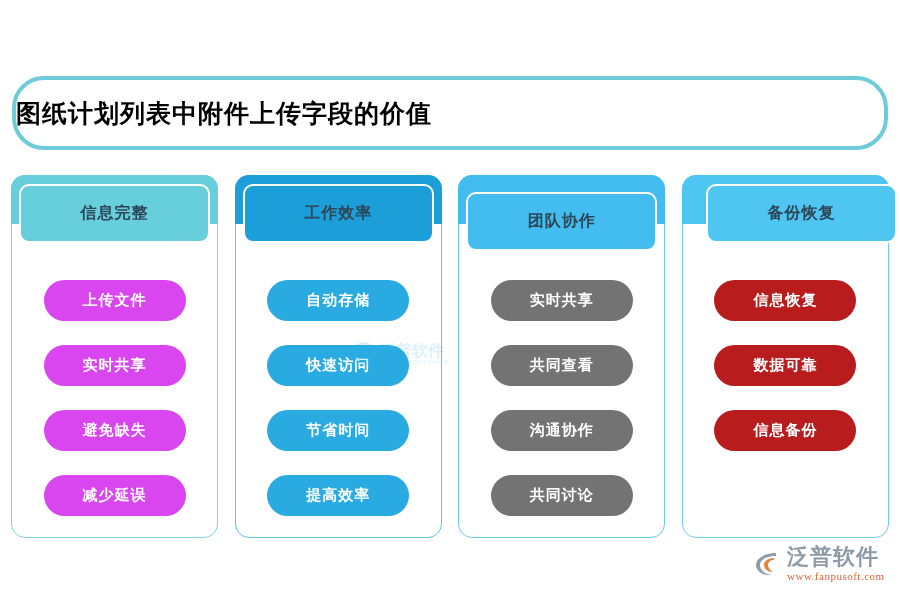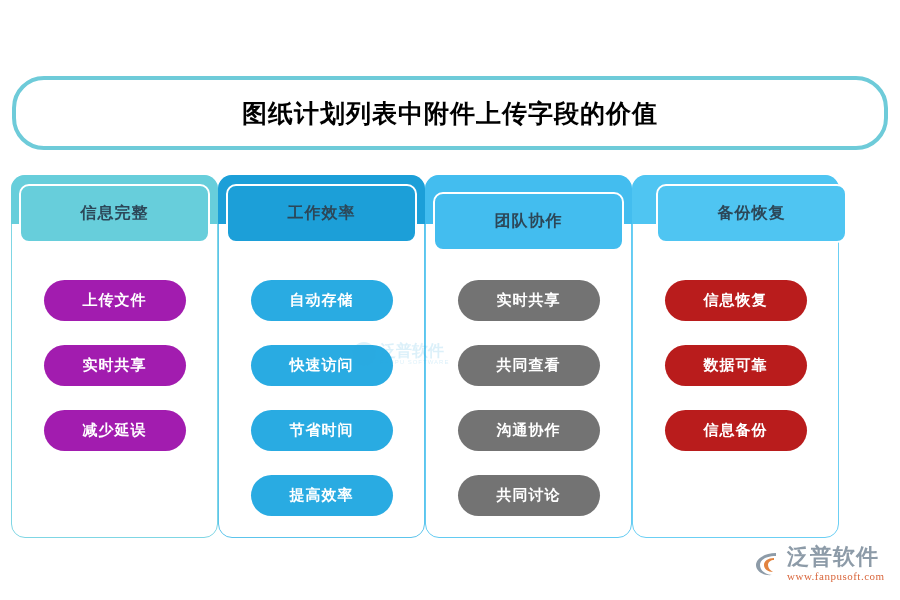--- a/index.html
+++ b/index.html
@@ -21,38 +21,38 @@
     left: 12px;
     top: 76px;
     width: 876px;
     height: 74px;
     box-sizing: border-box;
     border: 4px solid #6ECBD9;
     border-radius: 32px;
     background: #ffffff;
     display: flex;
     align-items: center;
-    justify-content: center;
   }
   .title-text {
     font-size: 25px;
     font-weight: bold;
     color: #000000;
     letter-spacing: 1px;
     white-space: nowrap;
   }
 
   
   .columns {
     position: absolute;
     left: 0;
     top: 175px;
     width: 900px;
     height: 365px;
     display: flex;
+    justify-content: space-between;
     padding: 0 11px;
     box-sizing: border-box;
   }
 
   .column {
     position: relative;
     width: 207px;
     height: 363px;
   }
 
@@ -121,21 +121,21 @@
     width: 100%;
     display: flex;
     flex-direction: column;
     align-items: center;
     gap: 24px;
   }
   .pill {
     width: 142px;
     height: 41px;
     border-radius: 21px;
-    background: #a21caf;
+    background: #d946ef;
     display: flex;
     align-items: center;
     justify-content: center;
   }
   .column.c2 .pill { background: #29ABE2; }
   .column.c3 .pill { background: #737373; }
   .column.c4 .pill { background: #b91c1c; }
 
   .pill-text {
     font-size: 15px;
@@ -235,20 +235,23 @@
       <span class="card-header-text">信息完整</span>
     </div>
     <div class="pill-list">
       <div class="pill">
           <span class="pill-text">上传文件</span>
         </div>
       <div class="pill">
           <span class="pill-text">实时共享</span>
         </div>
       <div class="pill">
+          <span class="pill-text">避免缺失</span>
+        </div>
+      <div class="pill">
           <span class="pill-text">减少延误</span>
         </div>
     </div>
   </div>
 
   <div class="column c2">
     <div class="card-body"></div>
     <div class="card-top"></div>
     <div class="card-header">
       <span class="card-header-text">工作效率</span>

